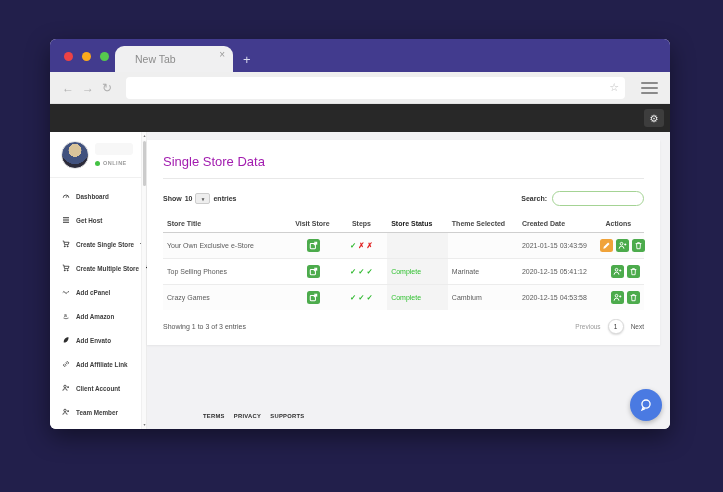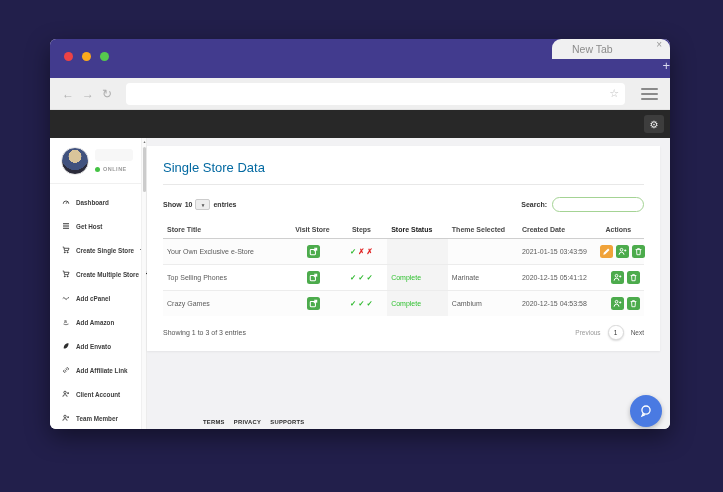--- a/index.html
+++ b/index.html
@@ -4,21 +4,21 @@
 <style>
   * { margin:0; padding:0; box-sizing:border-box; }
   html,body { width:723px; height:492px; }
   body { font-family:"Liberation Sans", sans-serif; background:#221f4b; overflow:hidden; }
   .stage { position:relative; width:723px; height:492px; background:#221f4b; }
 
   
   .window { position:absolute; left:50px; top:39px; width:620px; height:390px;
             border-radius:6px; overflow:hidden; box-shadow:0 8px 24px rgba(0,0,0,.45); background:#f2f2f4; }
 
-  .tabbar { height:39px; background:#423b8e; display:flex; align-items:flex-end; position:relative;flex-direction:column; }
+  .tabbar { height:33px; background:#423b8e; display:flex; align-items:flex-end; position:relative; }
   .traffic { position:absolute; left:14px; top:13px; display:flex; gap:9px; }
   .dot { width:9px; height:9px; border-radius:50%; }
   .dot.red{ background:#ee4245; } .dot.yellow{ background:#fbaa1d; } .dot.green{ background:#56c94e; }
   .tab { margin-left:65px; width:118px; height:26px; background:#f0f0f1; border-radius:9px 9px 0 0;
          display:flex; align-items:center; justify-content:space-between; padding:0 8px 0 20px; }
   .tab-title { font-size:10.5px; color:#8c8c8c; }
   .tab-close { font-size:10px; color:#9a9a9a; line-height:1; margin-top:-8px; cursor:default; }
   .newtab { margin-left:10px; margin-bottom:6px; color:#d9d9ee; font-size:13px; line-height:1; }
 
   .addrbar { height:32px; background:#efefef; display:flex; align-items:center; padding:0 12px; gap:8px;
@@ -53,21 +53,21 @@
   .nav-item svg { width:8px; height:8px; flex-shrink:0; }
   .nav-label { font-size:6.3px; color:#3d3d3d; font-weight:bold; white-space:nowrap; }
   .nav-plus { margin-left:auto; font-size:8px; color:#333; font-weight:bold; line-height:1; }
   .sscroll { position:absolute; right:0; top:0; bottom:0; width:5px; background:#fafafa; border-left:1px solid #f0f0f0; }
   .sscroll .arr { position:absolute; left:0; width:5px; text-align:center; font-size:4px; color:#777; line-height:1; }
   .sscroll .arr.up { top:2px; } .sscroll .arr.down { bottom:2px; }
   .sscroll .thumb { position:absolute; left:1px; top:9px; width:3px; height:45px; background:#cccccc; border-radius:2px; }
 
   .content { flex:1; background:#f2f2f4; display:flex; flex-direction:column; position:relative; }
   .card { background:#fff; margin:8px 10px 0 0; padding:14px 16px 0 16px; box-shadow:0 1px 2px rgba(0,0,0,.06); }
-  .card-title { font-size:13px; color:#0369a1; padding-bottom:9px; border-bottom:1px solid #e8e8e8; }
+  .card-title { font-size:13px; color:#a21caf; padding-bottom:9px; border-bottom:1px solid #e8e8e8; }
 
   .controls { display:flex; justify-content:space-between; align-items:center; margin-top:12px; }
   .lenctl { display:flex; align-items:center; gap:3px; font-size:7px; font-weight:bold; color:#333; }
   .lenbox { width:15px; height:11px; background:#eee; border:1px solid #ccc; border-radius:2px;
             display:flex; align-items:center; justify-content:center; font-size:5px; color:#555; }
   .searchctl { display:flex; align-items:center; gap:5px; }
   .search-label { font-size:7px; font-weight:bold; color:#333; }
   .search-pill { width:92px; height:15px; border:1px solid #a4d394; border-radius:8px; background:#fff; padding:0 7px; }
   .search-pill input { width:100%; height:100%; border:none; outline:none; background:transparent; font-size:7px; color:#444; }
 

